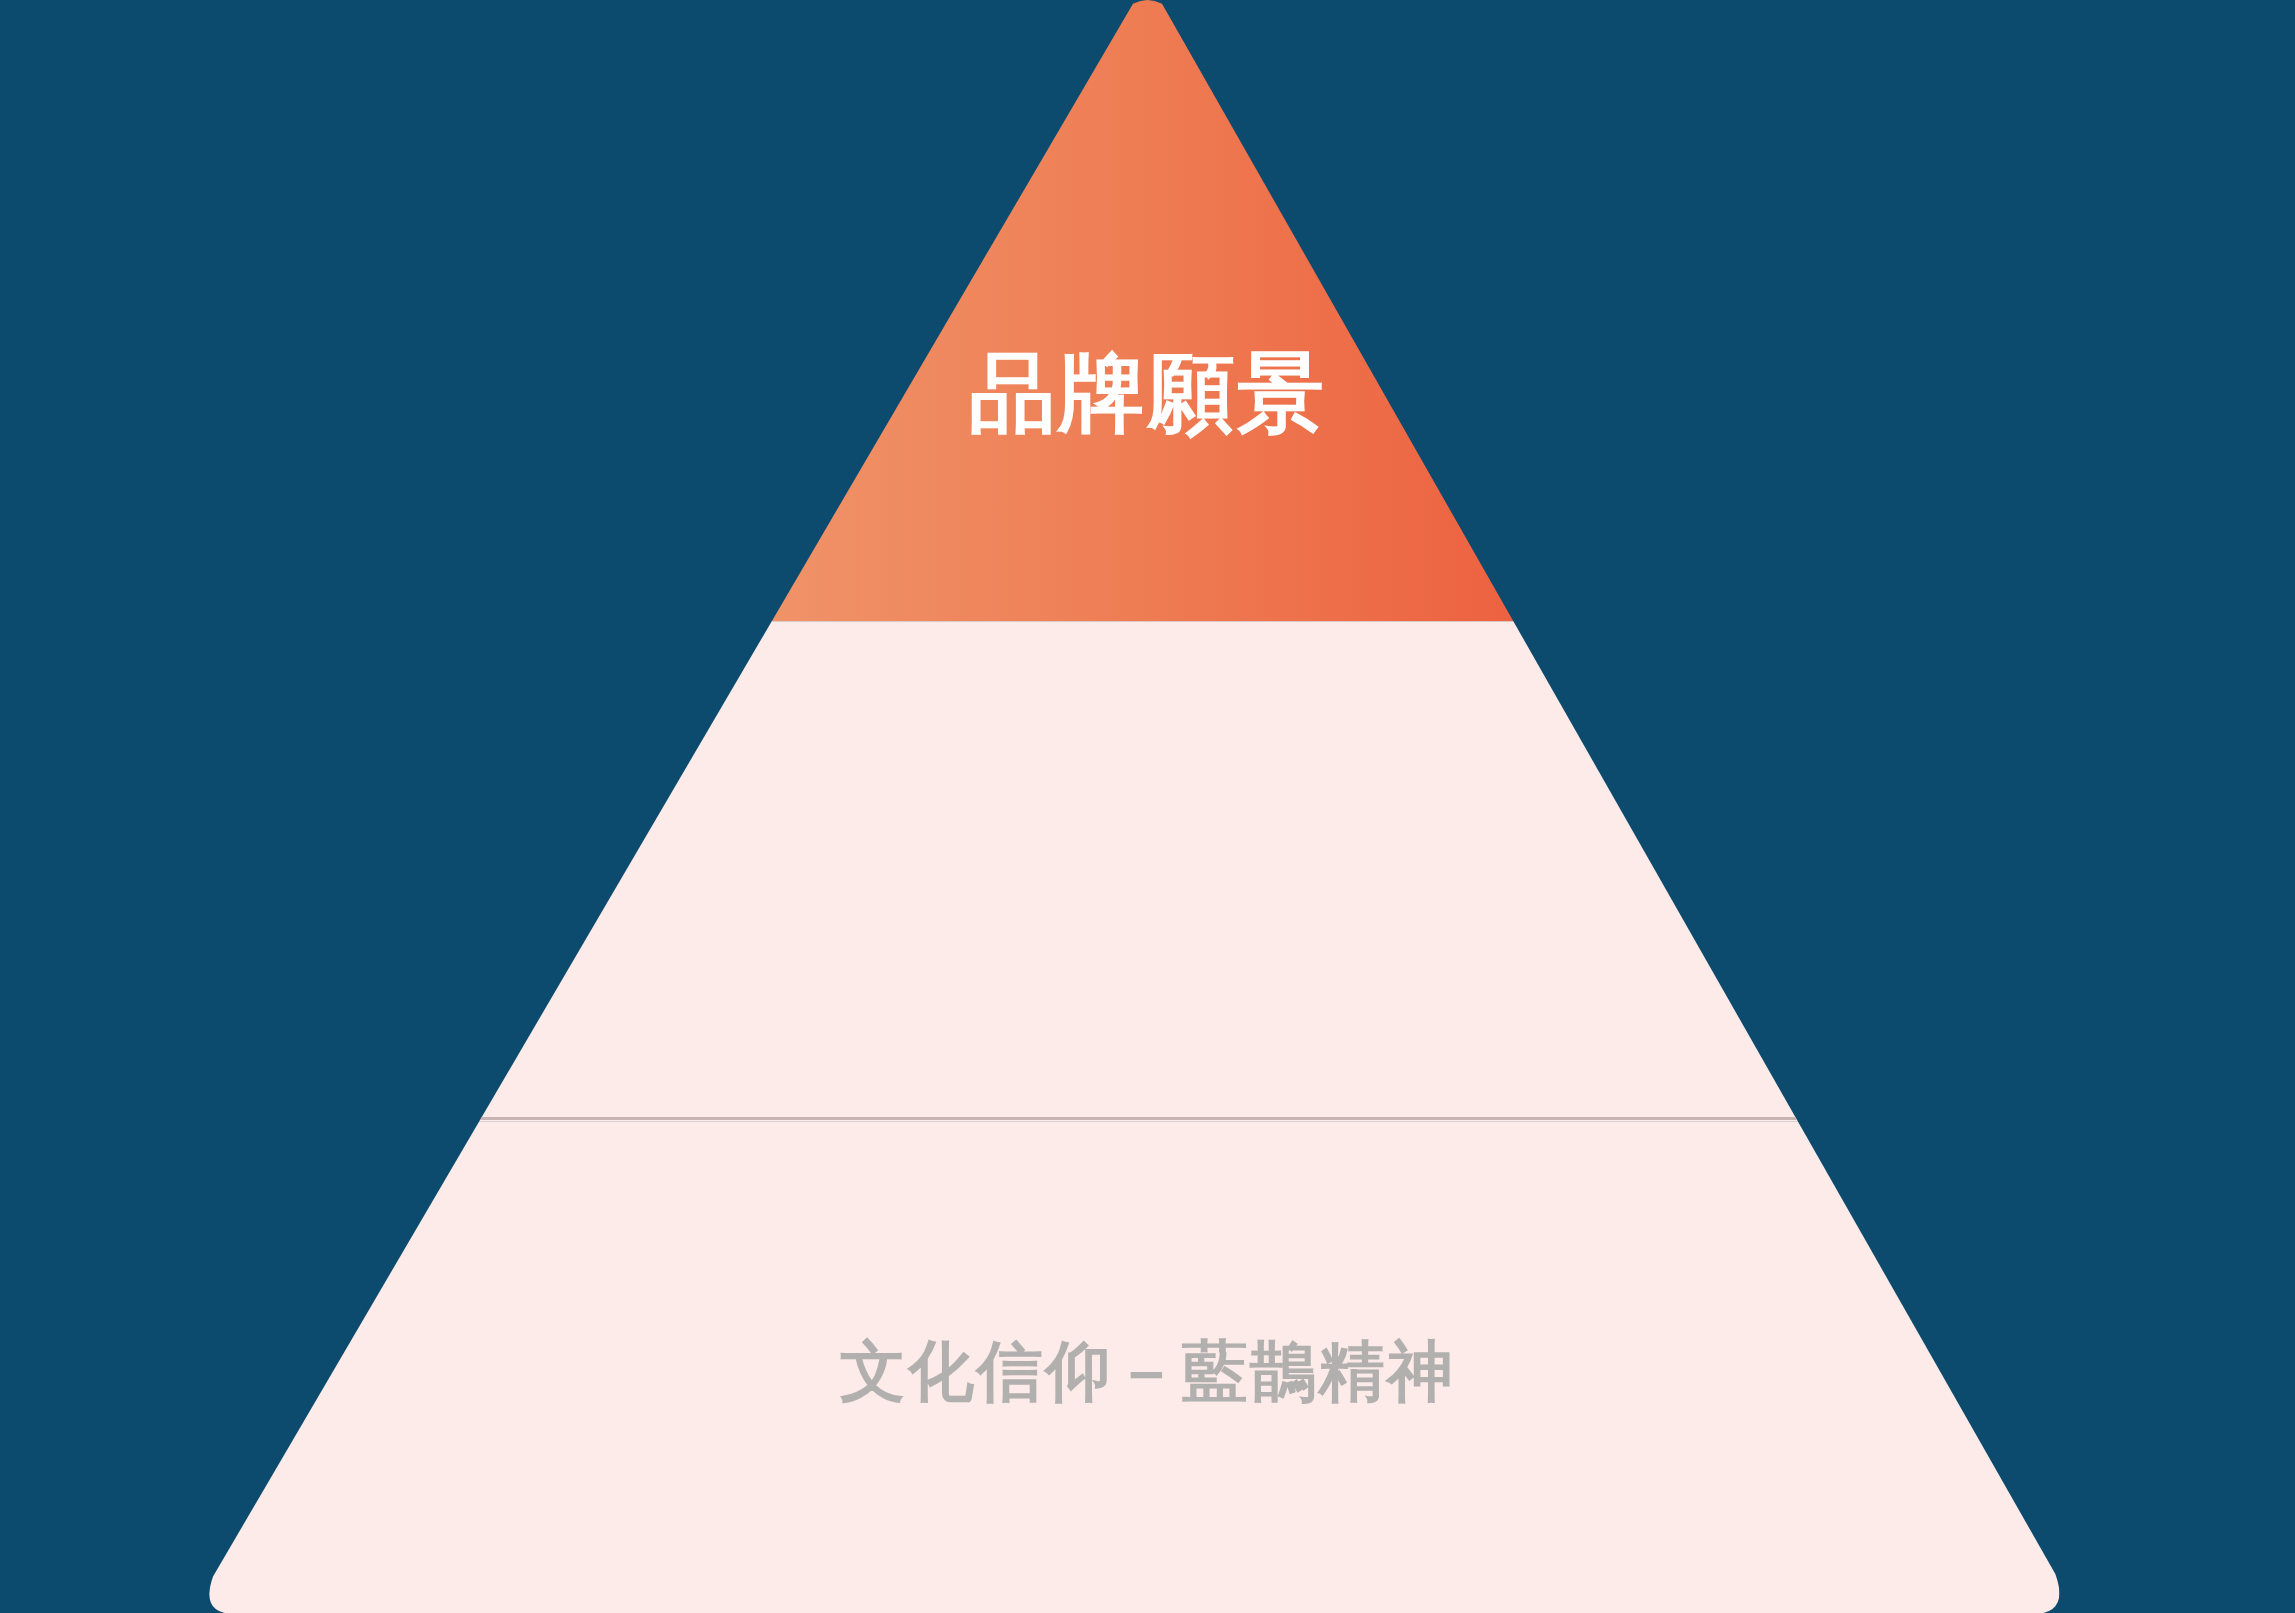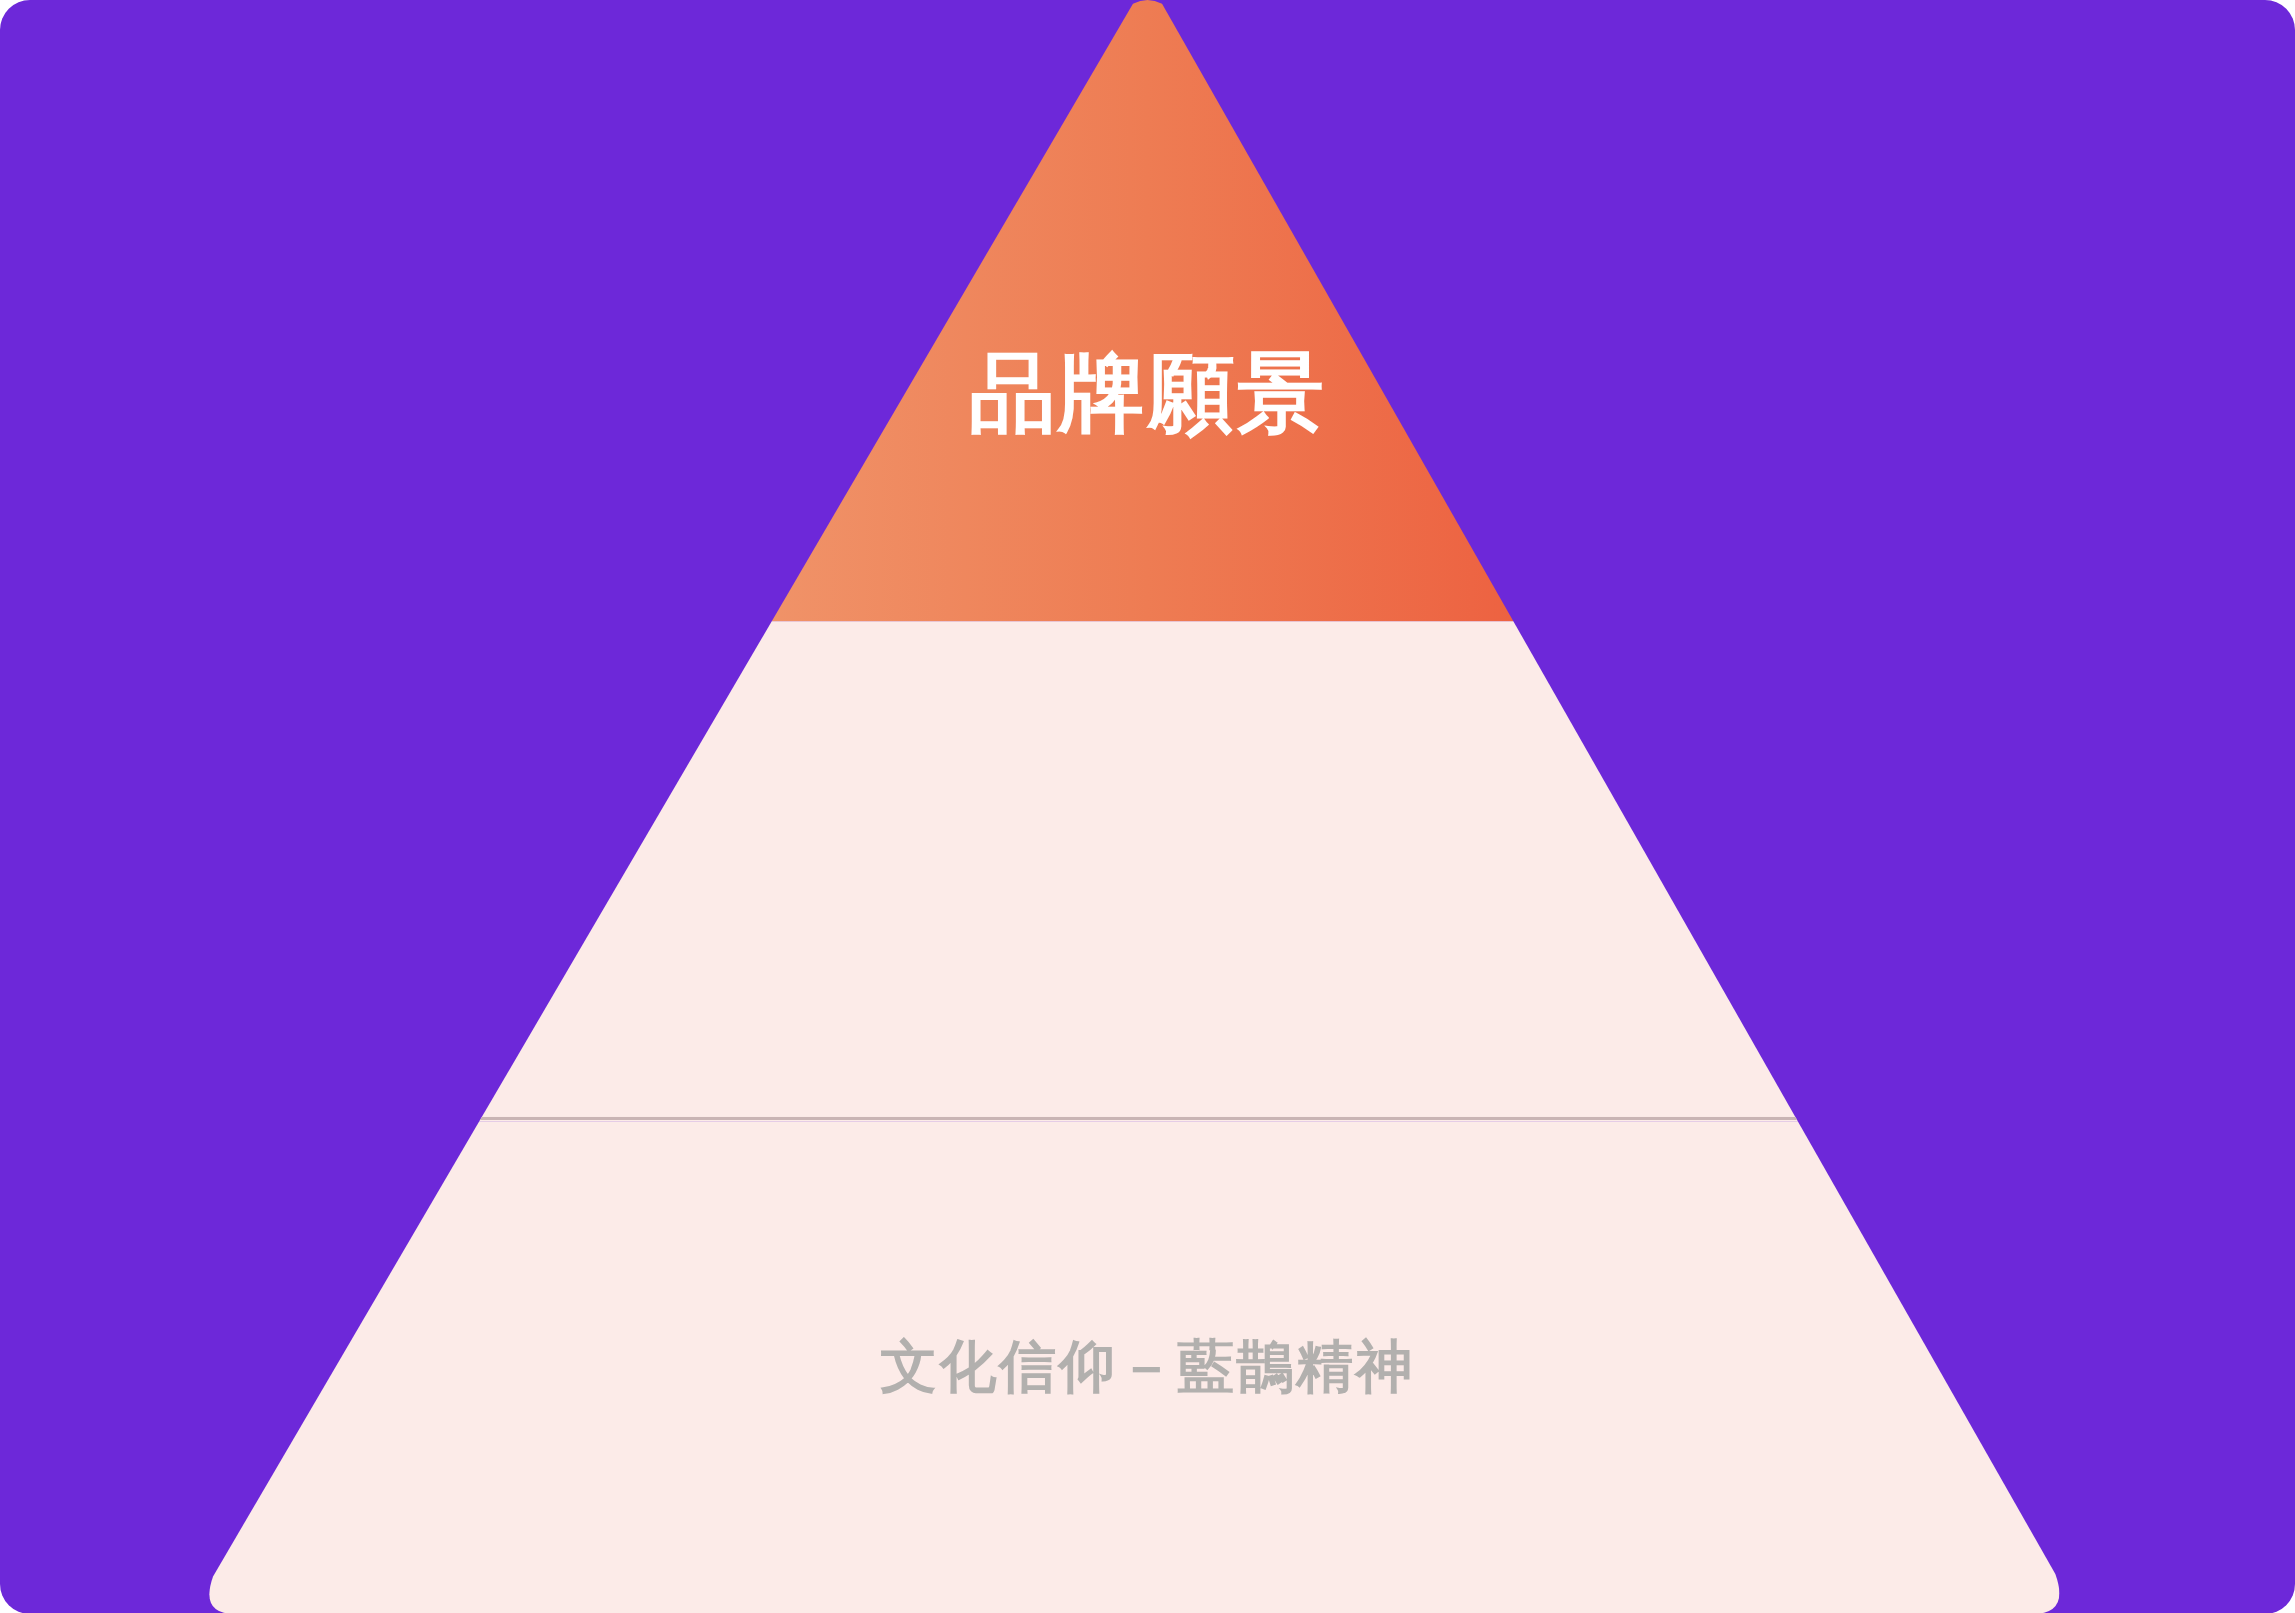--- a/index.html
+++ b/index.html
@@ -8,23 +8,22 @@
     padding: 0;
     background: #ffffff;
   }
   body {
     font-family: "Liberation Sans", "DejaVu Sans", sans-serif;
   }
   #stage {
     position: relative;
     width: 2295px;
     height: 1614px;
-    background: #6d28d9;
+    background: #0c4a6e;
     overflow: hidden;
-    border-radius: 30px;
   }
   #pyramid-svg {
     position: absolute;
     left: 0;
     top: 0;
     width: 2295px;
     height: 1614px;
     display: block;
   }
   .tier-label {
@@ -45,21 +44,21 @@
   }
   #tier-2-label {
     top: 835px;
     font-size: 80px;
     font-weight: bold;
     letter-spacing: 3.6px;
     color: #b2b0ae;
   }
   #tier-3-label {
     top: 1338px;
-    font-size: 57px;
+    font-size: 66px;
     font-weight: bold;
     letter-spacing: 2.4px;
     color: #b2b0ae;
   }
 </style>
 </head>
 <body>
 
 <div id="stage">
 

